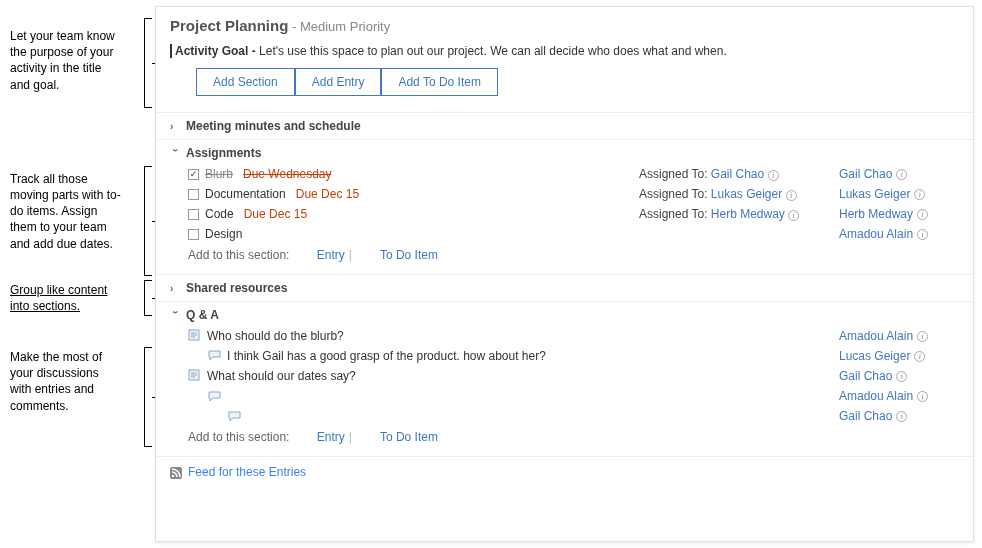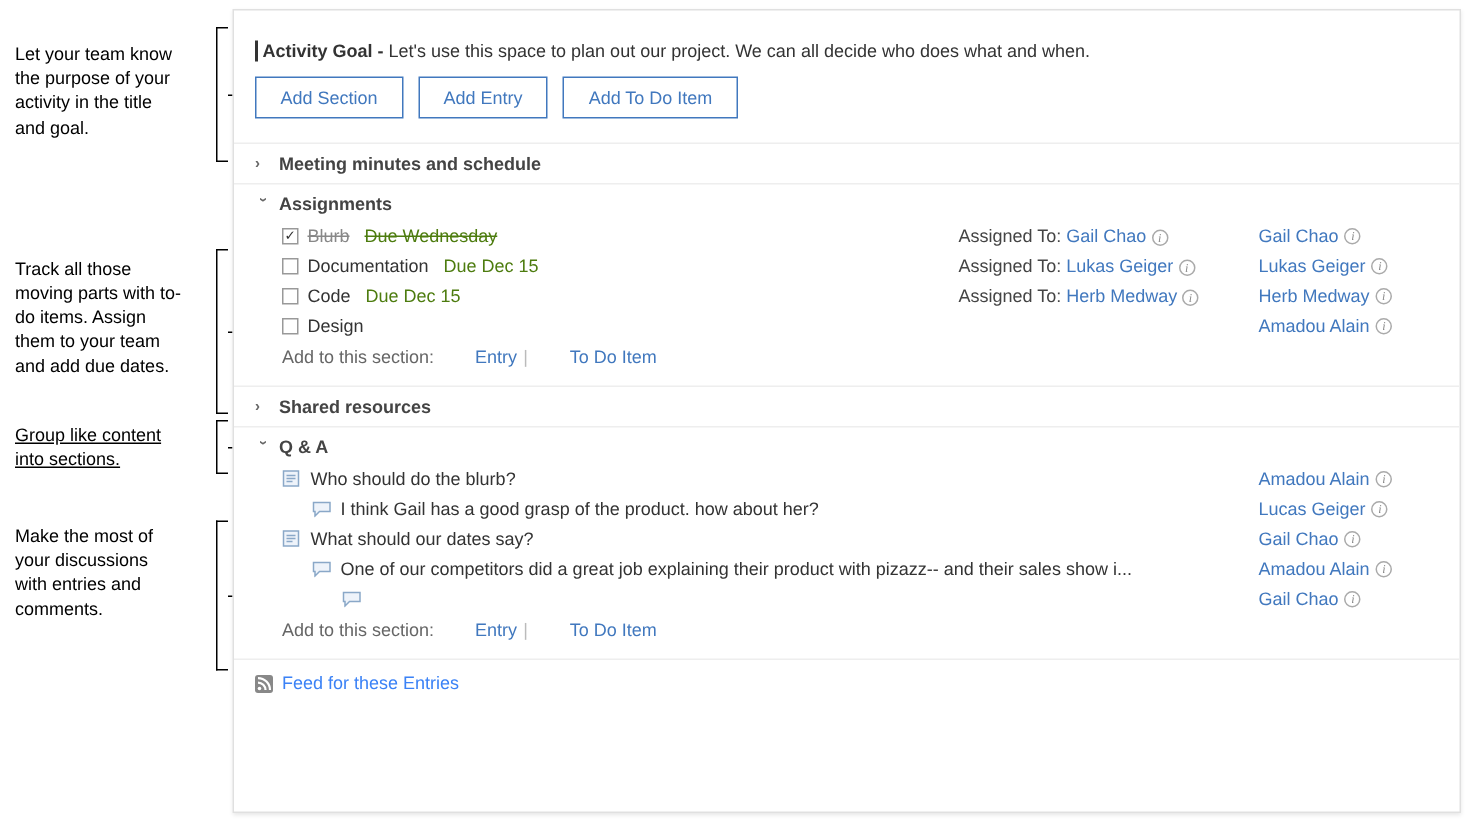--- a/index.html
+++ b/index.html
@@ -61,21 +61,21 @@
   .title-line { font-size: 15px; }
   .title-line .title { font-weight: bold; color: #555; }
   .title-line .priority { color: #888; font-size: 13px; }
   .goal {
     font-size: 12px;
     margin: 10px 0 10px;
     padding-left: 3px;
     border-left: 2px solid #333;
   }
   .goal-label { font-weight: bold; }
-  .action-bar { display: flex; gap: 10px; margin-bottom: 10px; }
+  .action-bar { display: flex; margin-bottom: 10px; margin-left: 26px; }
   .outline-btn {
     border: 1px solid #4178be;
     color: #4178be;
     background: #fff;
     font-size: 12px;
     padding: 6px 16px;
     cursor: pointer;
   }
   .section {
     border-top: 1px solid #eee;
@@ -109,21 +109,21 @@
     border: 1px solid #999;
     display: inline-flex;
     align-items: center;
     justify-content: center;
     font-size: 9px;
     color: #333;
     background: #fff;
     cursor: pointer;
   }
   .strike { text-decoration: line-through; color: #888; }
-  .due { color: #4d7c0f; margin-left: 4px; }
+  .due { color: #c2410c; margin-left: 4px; }
   .assigned-col { width: 200px; color: #444; font-size: 12px; }
   .assigned-col .link { color: #4178be; cursor: pointer; }
   .author-col {
     width: 120px;
     color: #4178be;
     display: flex;
     align-items: center;
     gap: 4px;
     cursor: pointer;
     justify-content: flex-start;
@@ -147,21 +147,21 @@
   }
   .add-line .link { color: #4178be; cursor: pointer; margin-left: 24px; }
   .add-line .sep { color: #bbb; margin: 0 4px; }
   .entry-icon, .comment-icon {
     width: 13px; height: 12px;
     display: inline-block;
     flex-shrink: 0;
   }
   .entry-icon svg, .comment-icon svg { display: block; }
   .qa-row { display: flex; align-items: center; padding: 3px 0; }
-  .qa-row .main-cell { flex: 1; display: flex; align-items: center; gap: 6px; }
+  .qa-row .main-cell { flex: 1; display: flex; gap: 6px; }
   .indent-1 { padding-left: 20px; }
   .indent-2 { padding-left: 40px; }
   .feed {
     padding: 8px 14px;
     display: flex;
     align-items: flex-end;
     gap: 6px;
     color: #3b82f6;
     font-size: 12px;
     cursor: pointer;
@@ -200,20 +200,23 @@
   <div class="annotation a4">
     <span>Make the most of your discussions with entries and comments.</span>
     <span class="bracket" style="height:100px; top:-2px;"></span>
     <span class="pointer" style="top:48px;"></span>
   </div>
 </div>
 
 <div class="main">
 
   <div class="header">
+    <div class="title-line">
+      <span class="title">Project Planning</span><span class="priority"> - Medium Priority</span>
+    </div>
     <div class="goal">
       <span class="goal-label">Activity Goal - </span><span>Let's use this space to plan out our project. We can all decide who does what and when.</span>
     </div>
     <div class="action-bar">
       <button class="outline-btn">Add Section</button>
       <button class="outline-btn">Add Entry</button>
       <button class="outline-btn">Add To Do Item</button>
     </div>
   </div>
 
@@ -361,21 +364,20 @@
         </div>
       </div>
 
       <div class="qa-row">
         <div class="main-cell indent-1">
           <span class="comment-icon">
             <svg width="13" height="12" viewBox="0 0 13 12">
                 <path d="M1 2h11v6H5l-3 3V8H1z" fill="#eef3fa" stroke="#8aa8c8"></path>
               </svg>
           </span>
-          <span>One of our competitors did a great job explaining their product with pizazz-- and their sales show i...</span>
         </div>
         <div class="author-col">
           <span>Amadou Alain</span>
             <span class="info-icon">i</span>
         </div>
       </div>
 
       <div class="qa-row">
         <div class="main-cell indent-2">
           <span class="comment-icon">

